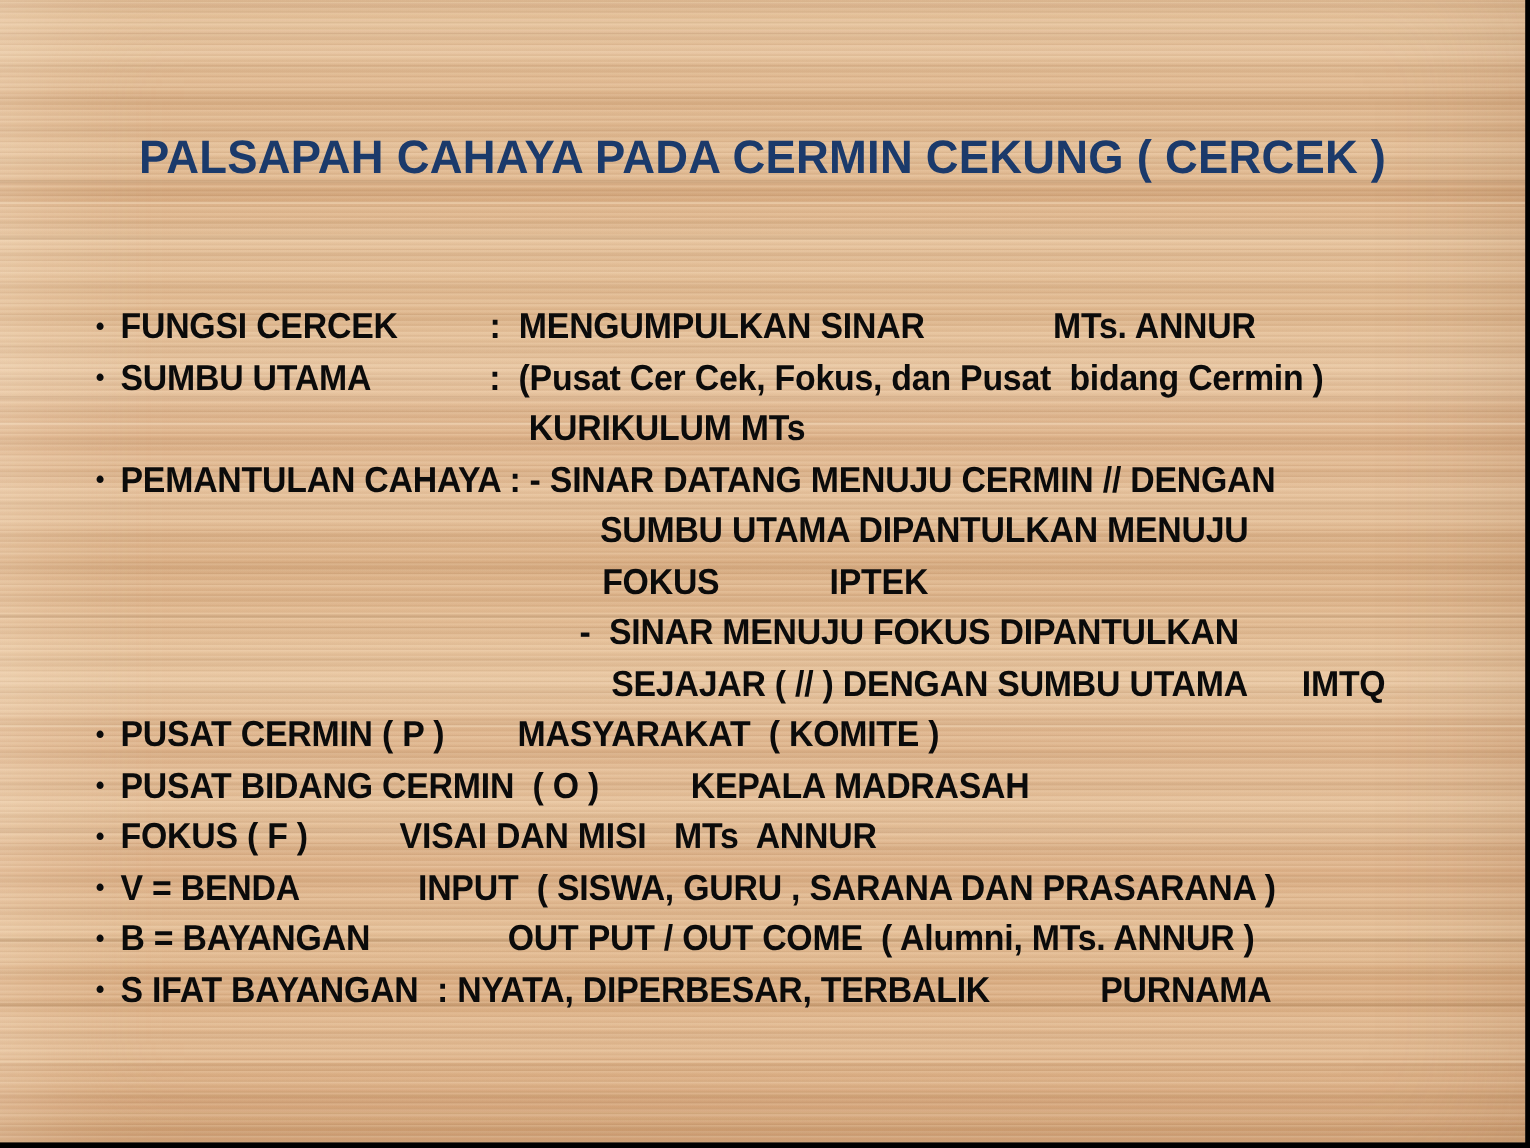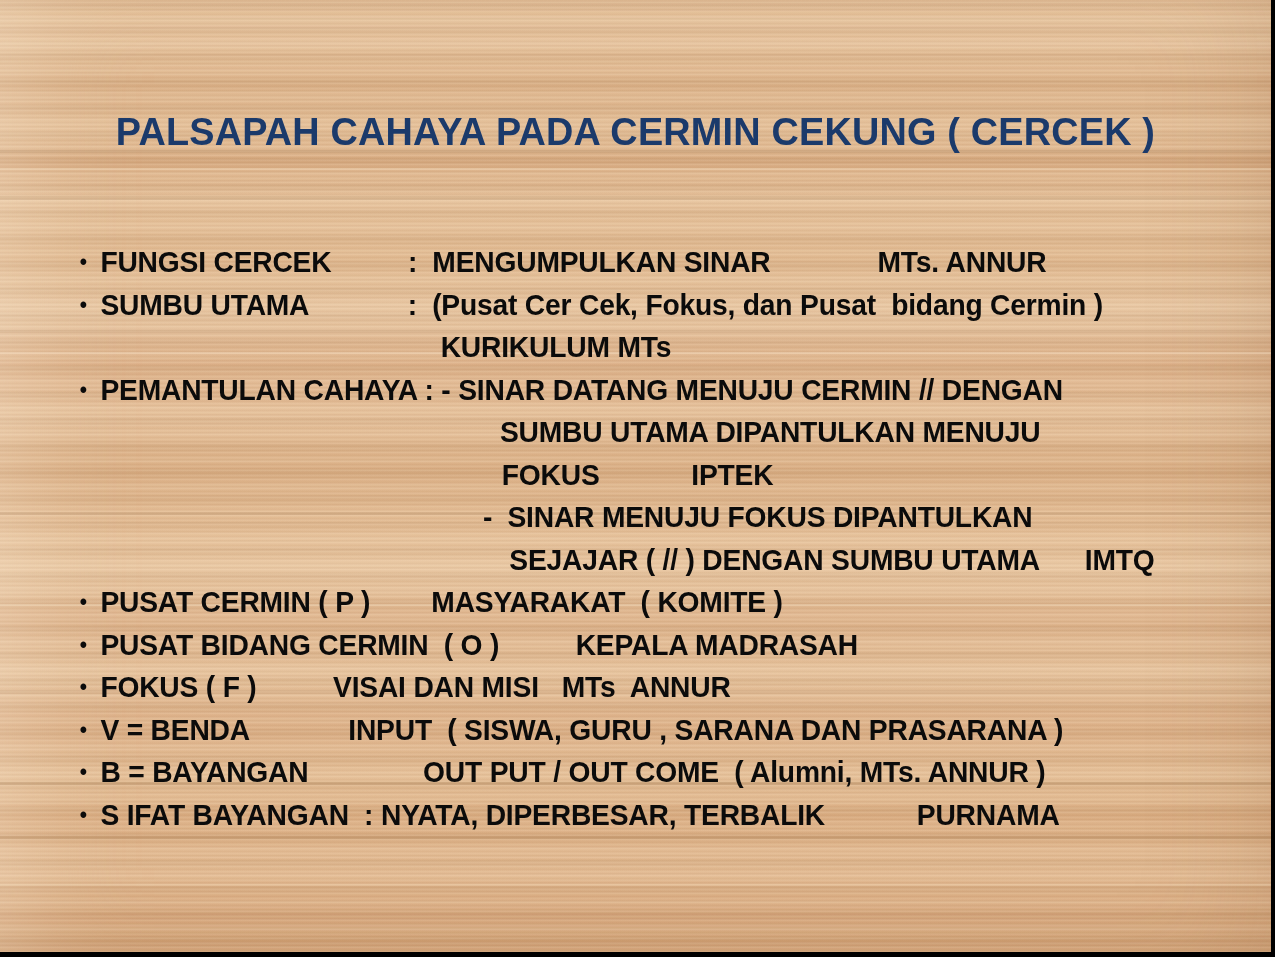--- a/index.html
+++ b/index.html
@@ -90,21 +90,21 @@
     font-size: 39px;
     font-weight: bold;
     letter-spacing: 0.2px;
     transform: scaleX(0.97);
     white-space: nowrap;
   }
 
   #body {
     position: absolute;
     left: 0;
-    top: 211px;
+    top: 222px;
     width: 1275px;
   }
 
   .line {
     position: relative;
     height: 42.5px;
     color: #0b0b0b;
     font-size: 30px;
     font-weight: bold;
     white-space: pre;

